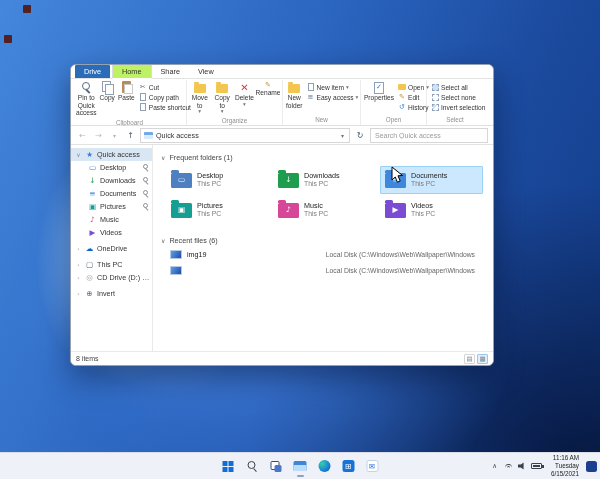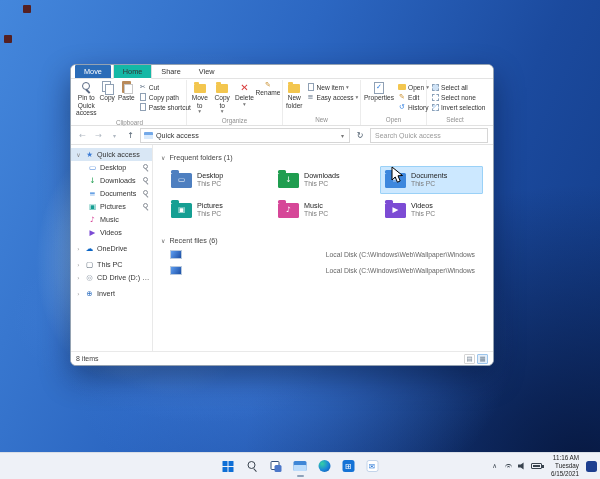--- a/index.html
+++ b/index.html
@@ -31,21 +31,21 @@
   .titlebar{height:15px;display:flex;align-items:center;gap:4px;padding-left:6px;font-size:7.3px;color:#333;background:#fff;flex:none}
   .tb-folder{width:9px;height:7px;background:#6aa7e8;border-radius:1px;position:relative;flex:none}
   .tb-folder::after{content:"";position:absolute;left:0;bottom:0;width:9px;height:4px;background:#d9eafc;border-radius:1px}
   .tb-chev{font-size:6px;color:#666}
   .win-controls{margin-left:auto;display:flex;height:100%}
   .win-btn{width:18px;height:100%;display:flex;align-items:center;justify-content:center;font-size:7px;color:#444}
 
   .ribbon-tabs{height:14px;display:flex;align-items:flex-end;padding-left:4px;font-size:7.3px;color:#333;background:#fff;border-bottom:1px solid #e3e3e3;flex:none}
   .tab{padding:2px 9px 2px 9px}
   .tab.file{background:#2b6cb8;color:#fff;margin-right:2px;border-radius:1px 1px 0 0}
-  .tab.active{border:1px solid #dcdcdc;border-bottom:1px solid #fff;margin-bottom:-1px;background:#14b8a6}
+  .tab.active{border:1px solid #dcdcdc;border-bottom:1px solid #fff;margin-bottom:-1px;background:#bef264}
 
   .ribbon{height:47px;display:flex;background:#fff;border-bottom:1px solid #e1e1e1;padding:1px 2px 0 2px;font-size:6.6px;color:#333;flex:none}
   .rgroup{display:flex;flex-direction:column;border-right:1px solid #ececec;padding:0 2px;flex:none}
   .rg-body{flex:1;display:flex;align-items:flex-start;gap:1px}
   .rg-label{text-align:center;color:#8f8f8f;font-size:6.3px;padding:1px 0 2px 0}
   .bigbtn{display:flex;flex-direction:column;align-items:center;text-align:center;padding:1px 1px;line-height:1.15;border-radius:2px}
   .bigbtn .dd{font-size:5.5px;color:#777;line-height:1}
   .smallcol{display:flex;flex-direction:column;gap:2px;padding-top:3px;padding-left:2px}
   .smallbtn{display:flex;align-items:center;gap:2px;white-space:nowrap}
   .smallbtn .dd{font-size:5.5px;color:#777}
@@ -166,21 +166,21 @@
     <div class="petal p2"></div>
     <div class="petal p3"></div>
   </div>
   <div class="rec-dot r1"></div>
   <div class="rec-dot r2"></div>
 
   <div class="window">
 
 
     <div class="ribbon-tabs">
-      <div class="tab file">Move</div>
+      <div class="tab file">Drive</div>
       <div class="tab active">Home</div>
       <div class="tab">Share</div>
       <div class="tab">View</div>
     </div>
 
     <div class="ribbon">
 
       <div class="rgroup" style="width:114px">
         <div class="rg-body">
           <div class="bigbtn" style="width:36px">
@@ -463,20 +463,21 @@
               </span>
           </div>
         </div>
 
         <div class="sect">
           <span class="chev g">∨</span>
           <span>Recent files (6)</span>
         </div>
         <div class="file-row">
           <span class="thumb"></span>
+          <span class="file-name">img19</span>
           <span class="file-path">Local Disk (C:\Windows\Web\Wallpaper\Windows</span>
         </div>
         <div class="file-row">
           <span class="thumb"></span>
           <span class="file-path">Local Disk (C:\Windows\Web\Wallpaper\Windows</span>
         </div>
       </div>
     </div>
 
     <div class="statusbar">

